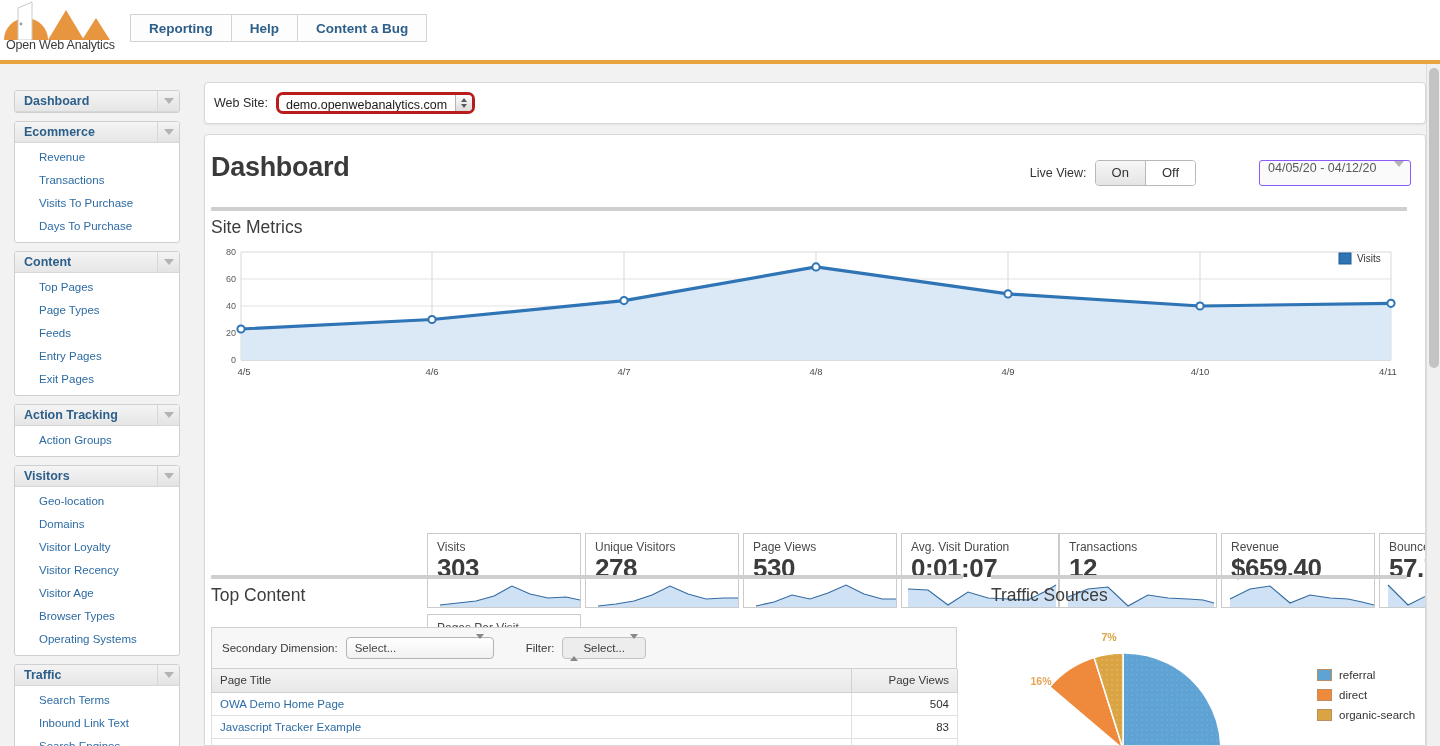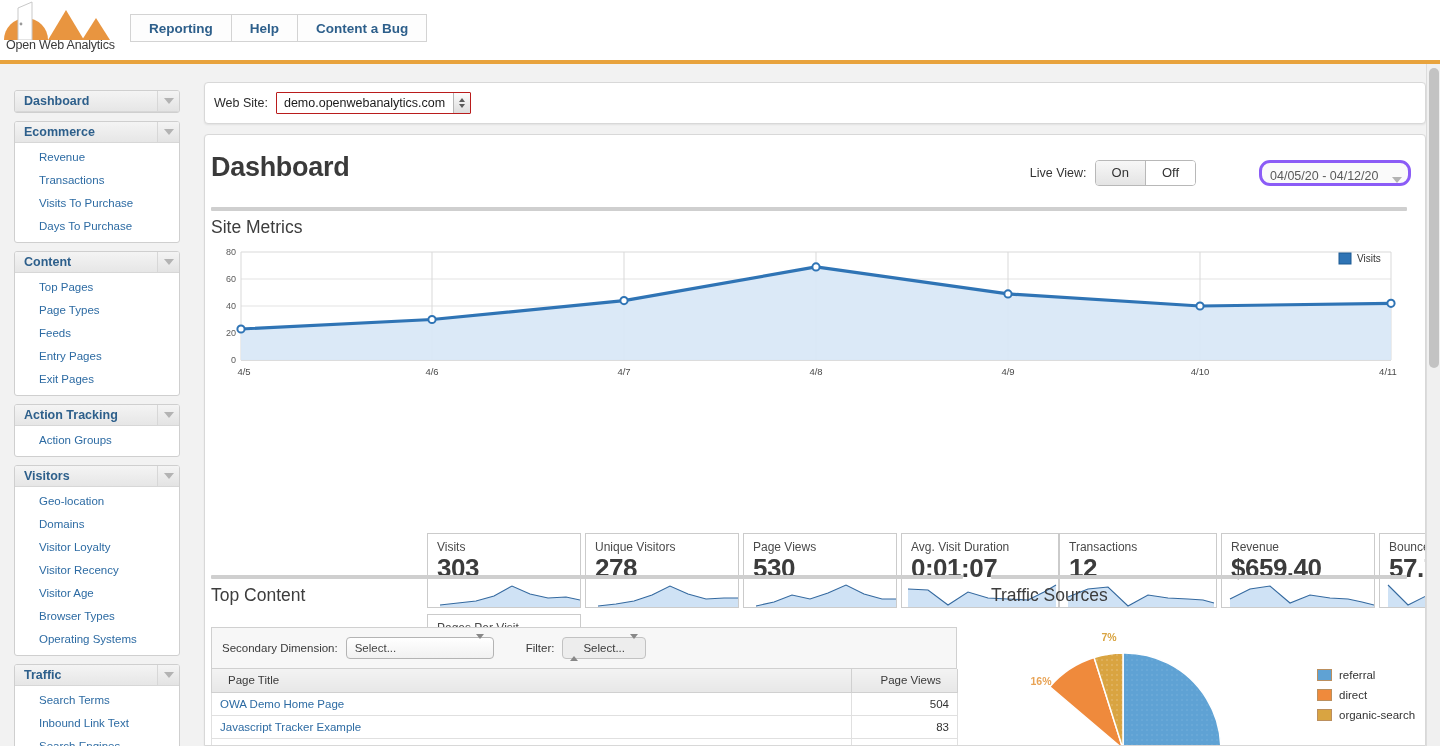--- a/index.html
+++ b/index.html
@@ -108,22 +108,22 @@
     background: #ffffff;
     border: 1px solid #d8d8d8;
     border-radius: 4px;
     box-shadow: 0 1px 2px rgba(0,0,0,0.07);
     display: flex; align-items: center;
     padding-left: 9px;
   }
   .site-bar-label { font-size: 12.5px; color: #2b2b2b; margin-right: 8px; }
   .site-select {
     height: 22px;
-    border: 1px solid #b91c1c;
-    border-radius: 1px;
+    border: 3px solid #b91c1c;
+    border-radius: 7px;
     background: #ffffff;
     display: flex; align-items: stretch;
     cursor: pointer;
     overflow: hidden;
   }
   .site-select-val {
     padding: 0 8px 0 7px; line-height: 20px;
     font-size: 12.5px; color: #1a1a1a;
     white-space: nowrap;
   }
@@ -161,23 +161,23 @@
   .seg-btn {
     padding: 0 16px; height: 24px; line-height: 23px;
     font-size: 13px; color: #333; cursor: pointer;
     background: linear-gradient(#f7f7f7, #e4e4e4);
   }
   .seg-btn.off-state { background: #ffffff; border-left: 1px solid #b8b8b8; }
 
   .daterange {
     position: absolute; right: 14px; top: 25px;
     width: 152px; height: 26px;
-    border: 3px solid #8b5cf6; border-radius: 11px;
+    border: 1px solid #8b5cf6; border-radius: 3px;
     background: #fafafa;
-    display: flex; align-items: flex-end;
+    display: flex; align-items: flex-start;
     cursor: pointer;
   }
   .daterange-text { flex:1; padding-left: 8px; font-size: 12.5px; color: #5a5a5a; white-space: nowrap; }
   .daterange-caret { width: 22px; display:flex; align-items:center; justify-content:center; }
 
   
   .sec-head { position: absolute; }
   .sec-rule { height: 4px; background: #cfcfcf; border-radius: 1px; }
   .sec-title { font-size: 17.5px; color: #3d3d3d; margin-top: 6px; white-space: nowrap; }
 
@@ -238,21 +238,21 @@
     position: absolute; left: 222px; top: 670px;
     width: 746px;
     border-collapse: collapse;
     table-layout: fixed;
   }
   table.topcontent th {
     background: linear-gradient(#f3f3f3, #e7e7e7);
     border: 1px solid #d0d0d0;
     border-top: none;
     font-size: 11.5px; font-weight: normal; color: #3a3a3a;
-    height: 23px; padding: 0 16px;
+    height: 23px; padding: 0 8px;
     text-align: left;
   }
   table.topcontent th.num { text-align: right; }
   table.topcontent td {
     border: 1px solid #e0e0e0;
     height: 23px; padding: 0 8px;
     font-size: 11.5px; color: #333;
   }
   table.topcontent td.link a { color: #2d6ba3; text-decoration: none; cursor: pointer; }
   table.topcontent td.num { text-align: right; }

